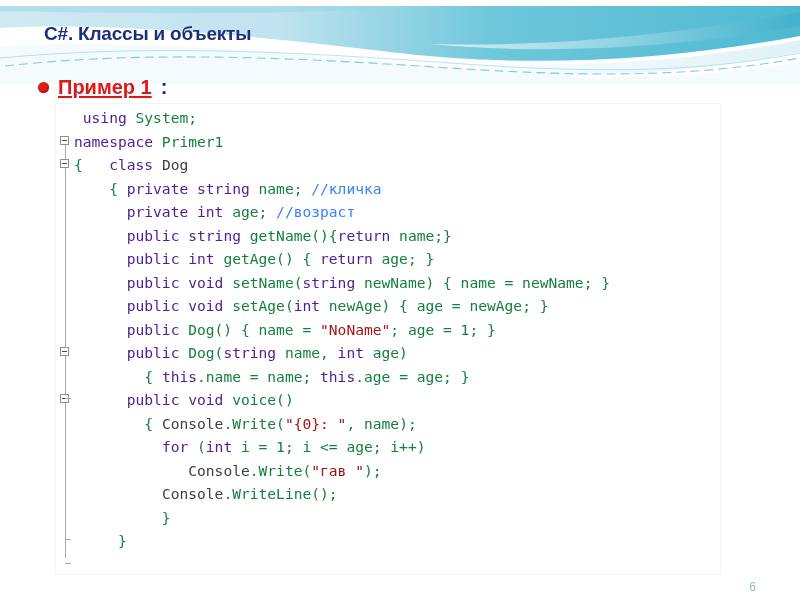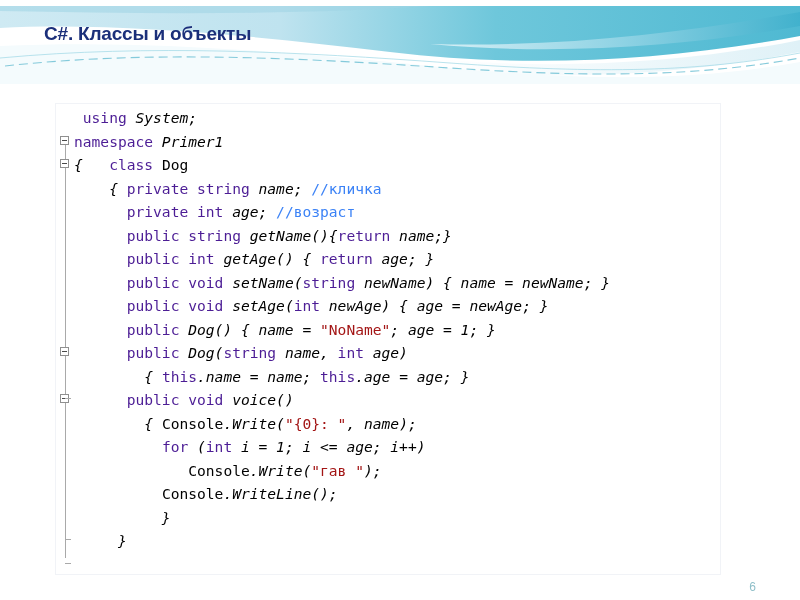--- a/index.html
+++ b/index.html
@@ -86,24 +86,24 @@
     font-family:"DejaVu Sans Mono","Liberation Mono",monospace;
     font-size:14.6px;
     line-height:23.5px;
     white-space:pre;
     color:#111111;
   }
   .ln{height:23.5px;}
 
   
   .kw{color:#4c1d95;}     
-  .ty{color:#000000;}     
+  .ty{color:#404040;}     
   .st{color:#a31515;}     
   .cm{color:#3b82f6;}     
-  .pl{color:#000000;font-style:italic;}     
+  .pl{color:#15803d;}     
 
   
   #pagenum{
     position:absolute;right:44px;bottom:12px;
     font-size:12px;color:#8fbfc9;
   }
 </style>
 </head>
 <body>
 
@@ -141,20 +141,25 @@
 
       <path d="M5,60 C150,44 300,52 450,62 C600,72 700,70 800,52" fill="none" stroke="#5fb9cf" stroke-width="1.1" stroke-dasharray="9 5" opacity="0.75"></path>
       <path d="M0,52 C150,38 300,46 450,57 C600,68 700,66 800,47" fill="none" stroke="#9fd8e6" stroke-width="0.9" opacity="0.8"></path>
 
       <path d="M0,0 H430 C300,9 150,8 0,5 Z" fill="#9fd4e4" opacity="0.55"></path>
     </svg>
   </div>
 
   <div id="title">C#. Классы и объекты</div>
 
+  <div id="bulletrow">
+    <span id="bullet-dot"></span>
+    <span id="bullet-label">Пример 1</span>
+    <span id="bullet-colon">:</span>
+  </div>
 
   <div id="codepanel">
     <div id="gutter">
         <div class="foldline" style="top: 36.5px; height: 417px;"></div>
         <div class="foldbox" style="top: 31.5px;"></div>
         <div class="foldbox" style="top: 55px;"></div>
         <div class="foldbox" style="top: 243px;"></div>
         <div class="foldbox" style="top: 290px;"></div>
         <div class="foldend" style="top: 294px;"></div>
         <div class="foldend" style="top: 435px;"></div>

